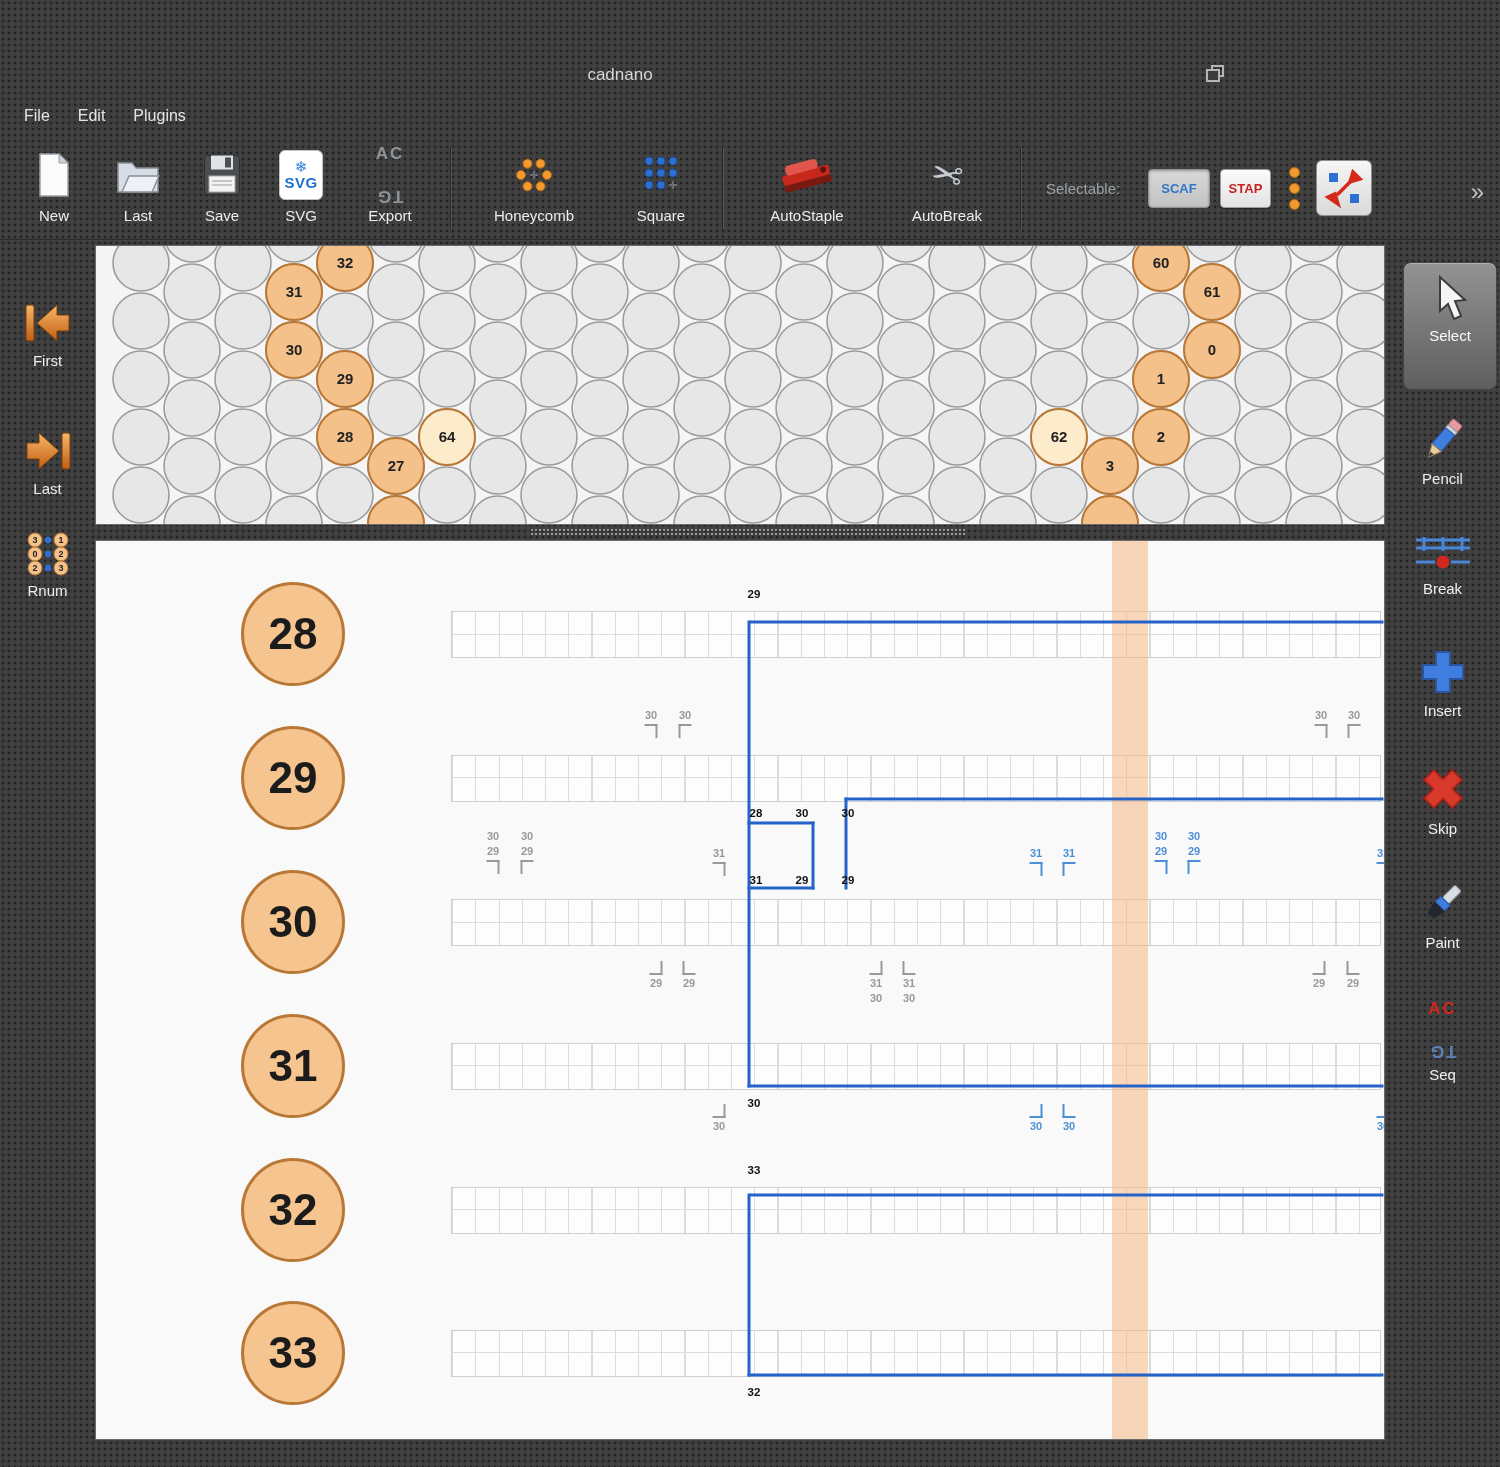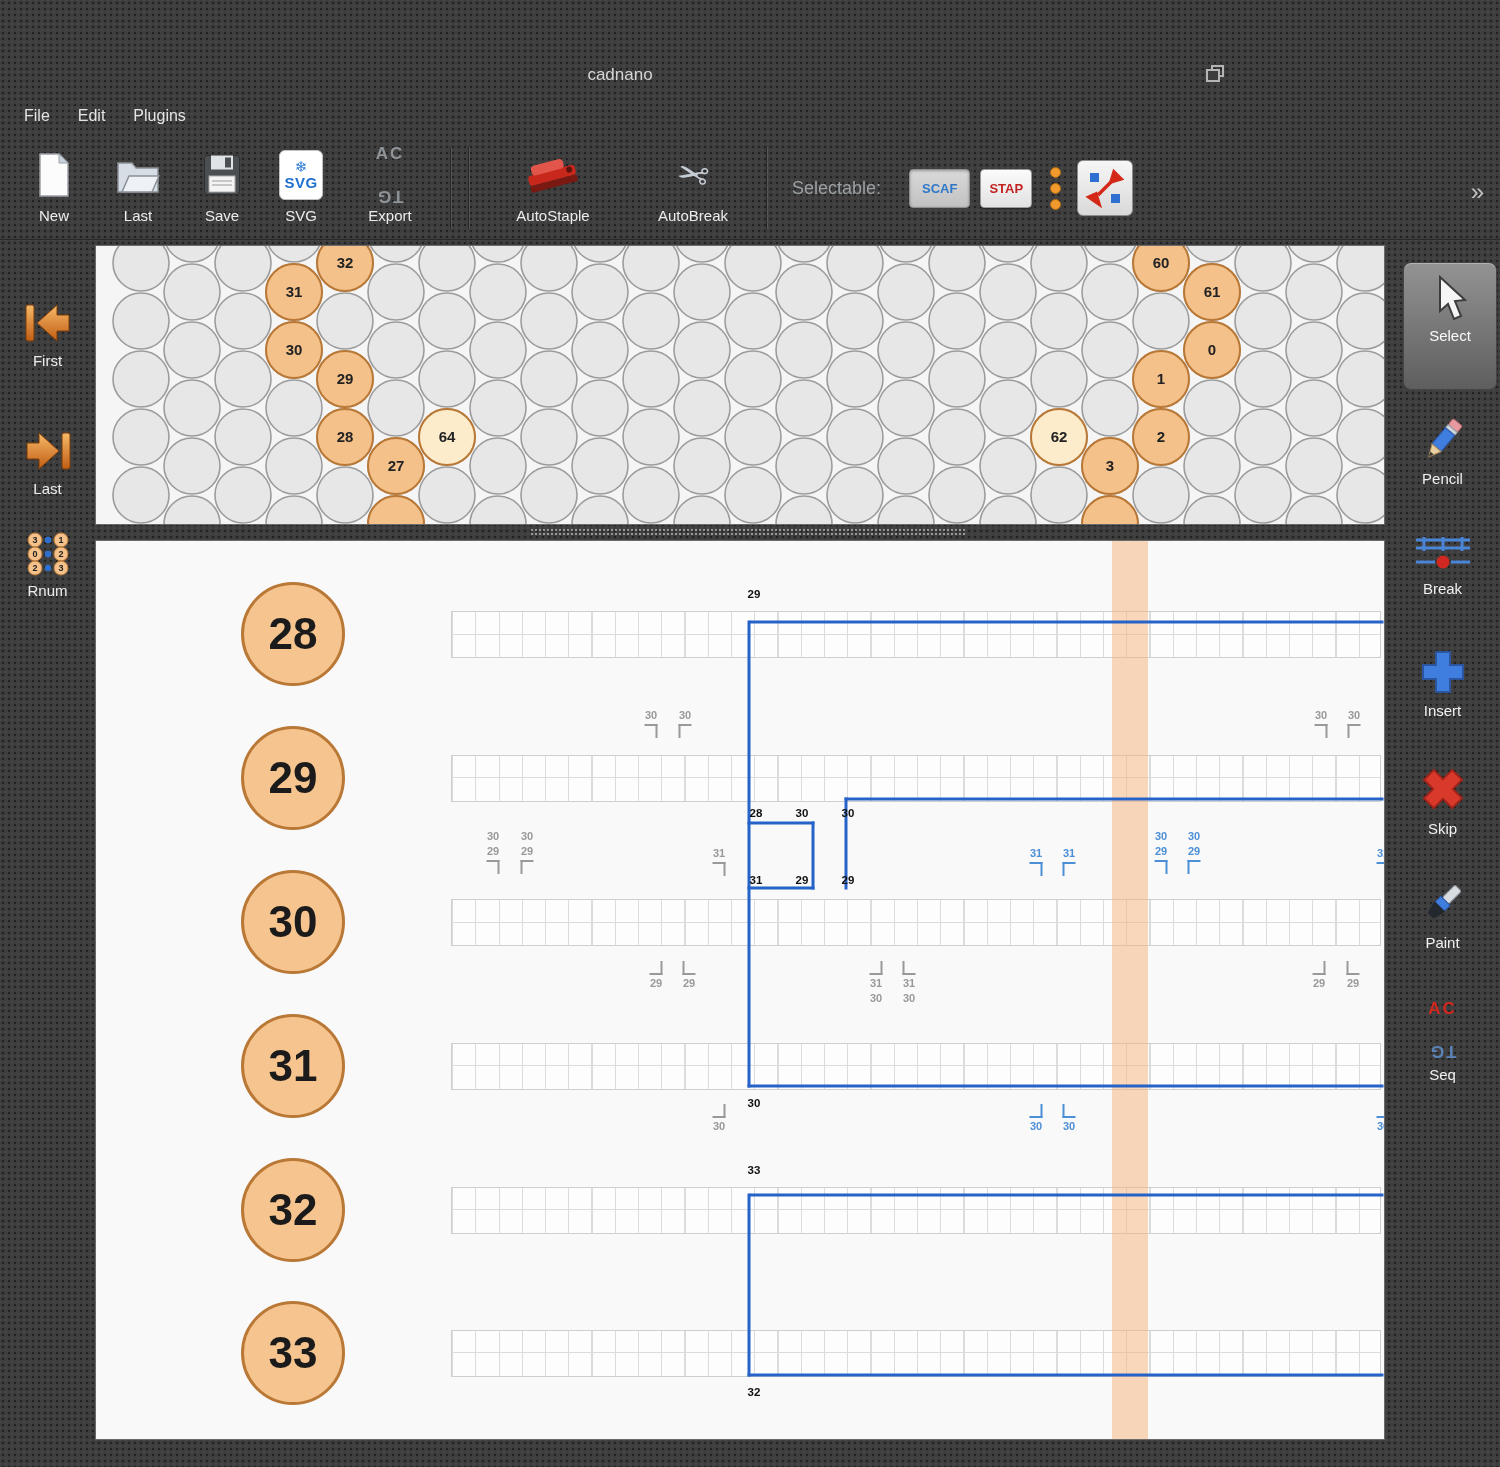--- a/index.html
+++ b/index.html
@@ -29,21 +29,21 @@
   .ticon{height:56px;display:flex;align-items:center;justify-content:center;}
   .tlabel{color:#ececec;font-size:15px;margin-top:4px;white-space:nowrap;}
   .tool-sep{width:0;border-left:1px solid #262626;border-right:1px solid #575757;height:82px;margin:10px 8px 0 8px;}
   .svgbadge{width:42px;height:48px;background:#fff;border:1px solid #c2c2c2;border-radius:6px;display:flex;flex-direction:column;align-items:center;justify-content:center;}
   .flake{color:#2f7fd6;font-size:15px;line-height:15px;}
   .svgtxt{color:#1d6fd0;font-weight:bold;font-size:15px;letter-spacing:0.5px;}
   .seqicon{display:flex;flex-direction:column;align-items:center;font-weight:bold;font-size:17px;line-height:18px;letter-spacing:2px;gap:24px;}
   .seqicon .flip{transform:rotate(180deg);}
   .seqicon.gray{color:#8f9499;}
   .scissors{font-size:38px;color:#c6ccd4;display:inline-block;transform:scaleX(-1) rotate(-12deg);}
-  .sel-label{color:#9aa0a4;font-size:18px;align-self:center;margin-left:16px;white-space:nowrap;}
+  .sel-label{color:#9aa0a4;font-size:15px;align-self:center;margin-left:16px;white-space:nowrap;}
   .scaf-btn{align-self:center;margin-left:28px;background:linear-gradient(#d9d9d9,#c2c2c2);border:1px solid #8f8f8f;border-radius:4px;color:#2e78c8;font-weight:bold;font-size:13px;padding:11px 12px;box-shadow:inset 0 1px 3px rgba(0,0,0,0.3);}
   .stap-btn{align-self:center;margin-left:10px;background:linear-gradient(#fbfbfb,#e2e2e2);border:1px solid #9a9a9a;border-radius:4px;color:#c32222;font-weight:bold;font-size:13px;padding:11px 8px;box-shadow:0 1px 2px rgba(0,0,0,0.45);}
   .dots-icon{align-self:center;margin-left:18px;display:flex;flex-direction:column;gap:5px;}
   .dots-icon .dot{width:9px;height:9px;border-radius:50%;background:#f09a2e;border:1px solid #b06a12;}
   .move-btn{align-self:center;margin-left:16px;width:54px;height:54px;background:linear-gradient(#f6f6f6,#d9d9d9);border:1px solid #8e8e8e;border-radius:6px;display:flex;align-items:center;justify-content:center;}
   .chev{position:absolute;right:16px;top:178px;color:#c2c2c2;font-size:24px;}
   
   .left-dock{left:0;top:240px;width:95px;bottom:0;}
   .dock-item{position:absolute;left:0;width:95px;display:flex;flex-direction:column;align-items:center;}
   .dock-label{color:#ececec;font-size:15px;margin-top:6px;}
@@ -143,21 +143,61 @@
       <div class="seqicon gray">
         <span>AC</span>
         <span class="flip">TG</span>
       </div>
     </div>
     <div class="tlabel">Export</div>
   </div>
 
   <div class="tool-sep"></div>
 
-
+  <div class="tbtn" style="width:148px">
+    <div class="ticon">
+      <svg width="44" height="46" viewBox="0 0 44 46">
+        <g fill="#f29a2e" stroke="#b56a12">
+          <circle cx="35" cy="23" r="4.5"></circle>
+            <circle cx="28.5" cy="34.3" r="4.5"></circle>
+            <circle cx="15.5" cy="34.3" r="4.5"></circle>
+            <circle cx="9" cy="23" r="4.5"></circle>
+            <circle cx="15.5" cy="11.7" r="4.5"></circle>
+            <circle cx="28.5" cy="11.7" r="4.5"></circle>
+        </g>
+        <g stroke="#6a6f74" stroke-width="2">
+            <line x1="22" y1="19" x2="22" y2="27"></line>
+            <line x1="18" y1="23" x2="26" y2="23"></line>
+          </g>
+      </svg>
+    </div>
+    <div class="tlabel">Honeycomb</div>
+  </div>
+
+  <div class="tbtn" style="width:106px">
+    <div class="ticon">
+      <svg width="42" height="42" viewBox="0 0 42 42">
+        <g fill="#2e6fd2" stroke="#1c4c9c">
+          <circle cx="9" cy="7" r="4"></circle>
+            <circle cx="21" cy="7" r="4"></circle>
+            <circle cx="33" cy="7" r="4"></circle>
+          <circle cx="9" cy="19" r="4"></circle>
+            <circle cx="21" cy="19" r="4"></circle>
+            <circle cx="33" cy="19" r="4"></circle>
+          <circle cx="9" cy="31" r="4"></circle>
+            <circle cx="21" cy="31" r="4"></circle>
+        </g>
+        <g stroke="#6a6f74" stroke-width="2">
+            <line x1="33" y1="27" x2="33" y2="35"></line>
+            <line x1="29" y1="31" x2="37" y2="31"></line>
+          </g>
+      </svg>
+    </div>
+    <div class="tlabel">Square</div>
+  </div>
 
   <div class="tool-sep"></div>
 
   <div class="tbtn" style="width:150px">
     <div class="ticon">
       <svg width="56" height="42" viewBox="0 0 56 42">
         <g transform="rotate(-15 28 21)">
           <rect x="3" y="26" width="48" height="7" rx="2" fill="#7a1812"></rect>
           <rect x="3" y="16" width="48" height="10" rx="3" fill="#c8271c"></rect>
           <rect x="8" y="7" width="33" height="10" rx="4" fill="#e2554a"></rect>

